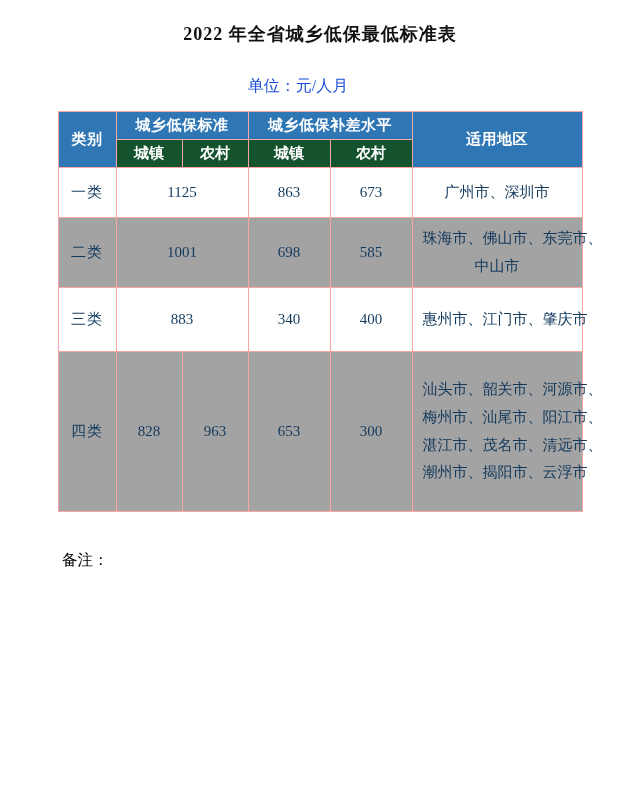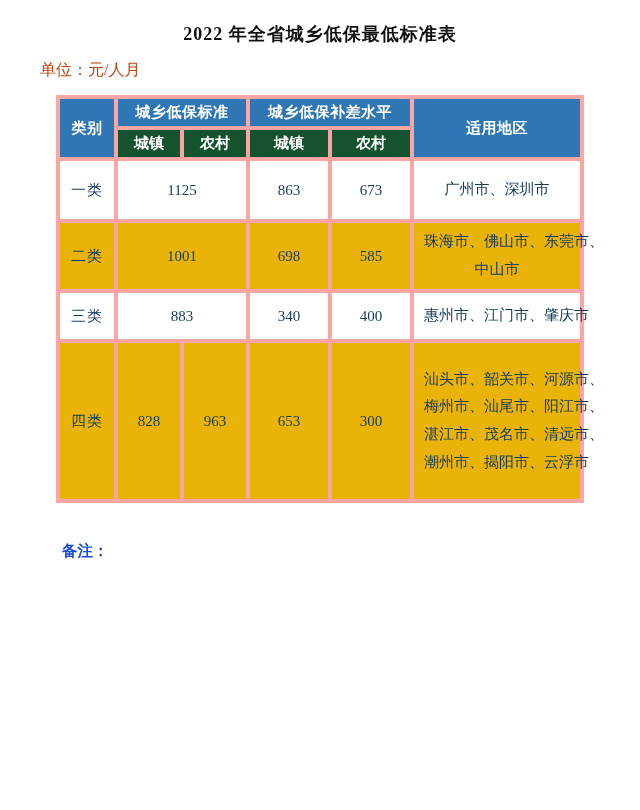--- a/index.html
+++ b/index.html
@@ -24,36 +24,36 @@
   .doc-title {
     text-align: center;
     font-size: 18px;
     font-weight: bold;
     letter-spacing: 1px;
     padding-top: 22px;
     color: #111111;
     font-family: "Liberation Serif", "DejaVu Serif", serif;
   }
   .unit-line {
-    text-align: left;
+    text-align: center;
     font-size: 16px;
-    margin-top: 14px;
+    margin-top: 30px;
     padding-right: 44px;
-    color: #c2410c;
+    color: #1d4ed8;
   }
   table.std-table {
     border-collapse: collapse;
     width: 524px;
     margin: 14px auto 0 auto;
     table-layout: fixed;
     background: #ffffff;
   }
   table.std-table th,
   table.std-table td {
-    border: 4px solid #fca5a5;
+    border: 1px solid #fca5a5;
     text-align: center;
     vertical-align: middle;
     font-size: 15px;
     padding: 4px 10px;
   }
   
   .hd {
     background: #2f76b5;
     color: #ffffff;
     font-weight: bold;
@@ -67,21 +67,21 @@
     font-size: 15.5px;
   }
   
   .bd {
     background: #ffffff;
     color: #12395c;
     border: 1px solid #9cc3e0;
     font-size: 15px;
   }
   .bd-alt {
-    background: #eab308;
+    background: #a3a3a3;
     color: #12395c;
     border: 1px solid #9cc3e0;
     font-size: 15px;
   }
   .cat-cell {
     font-size: 15px;
     letter-spacing: 1px;
   }
   .region-cell {
     text-align: left;
@@ -91,22 +91,21 @@
     font-size: 14.5px;
   }
   .region-cell div {
     white-space: nowrap;
   }
   .notes {
     margin: 34px 0 8px 0;
     padding: 0 18px 0 22px;
     font-size: 15.5px;
     line-height: 1.75;
-    color: #1d4ed8;
-    font-weight: bold;
+    color: #000000;
   }
   .notes .note-title {
     margin-bottom: 2px;
   }
   .notes p {
     margin: 0;
     text-align: justify;
   }
   .notes .indent {
     text-indent: 2em;
@@ -145,42 +144,42 @@
       </tr>
       <tr>
         <th class="hd-sub">城镇</th>
         <th class="hd-sub">农村</th>
         <th class="hd-sub">城镇</th>
         <th class="hd-sub">农村</th>
       </tr>
     </thead>
     <tbody>
 
-      <tr style="height:62px;">
+      <tr style="height:50px;">
         <td class="bd cat-cell">一类</td>
         <td class="bd" colspan="2">1125</td>
         <td class="bd">863</td>
         <td class="bd">673</td>
         <td class="bd region-cell">
           <div>广州市、深圳市</div>
         </td>
       </tr>
 
       <tr style="height:70px;">
         <td class="bd-alt cat-cell">二类</td>
         <td class="bd-alt" colspan="2">1001</td>
         <td class="bd-alt">698</td>
         <td class="bd-alt">585</td>
         <td class="bd-alt region-cell">
           <div>珠海市、佛山市、东莞市、</div>
           <div>中山市</div>
         </td>
       </tr>
 
-      <tr style="height:50px;">
+      <tr style="height:64px;">
         <td class="bd cat-cell">三类</td>
         <td class="bd" colspan="2">883</td>
         <td class="bd">340</td>
         <td class="bd">400</td>
         <td class="bd region-cell">
           <div>惠州市、江门市、肇庆市</div>
         </td>
       </tr>
 
       <tr style="height:160px;">

